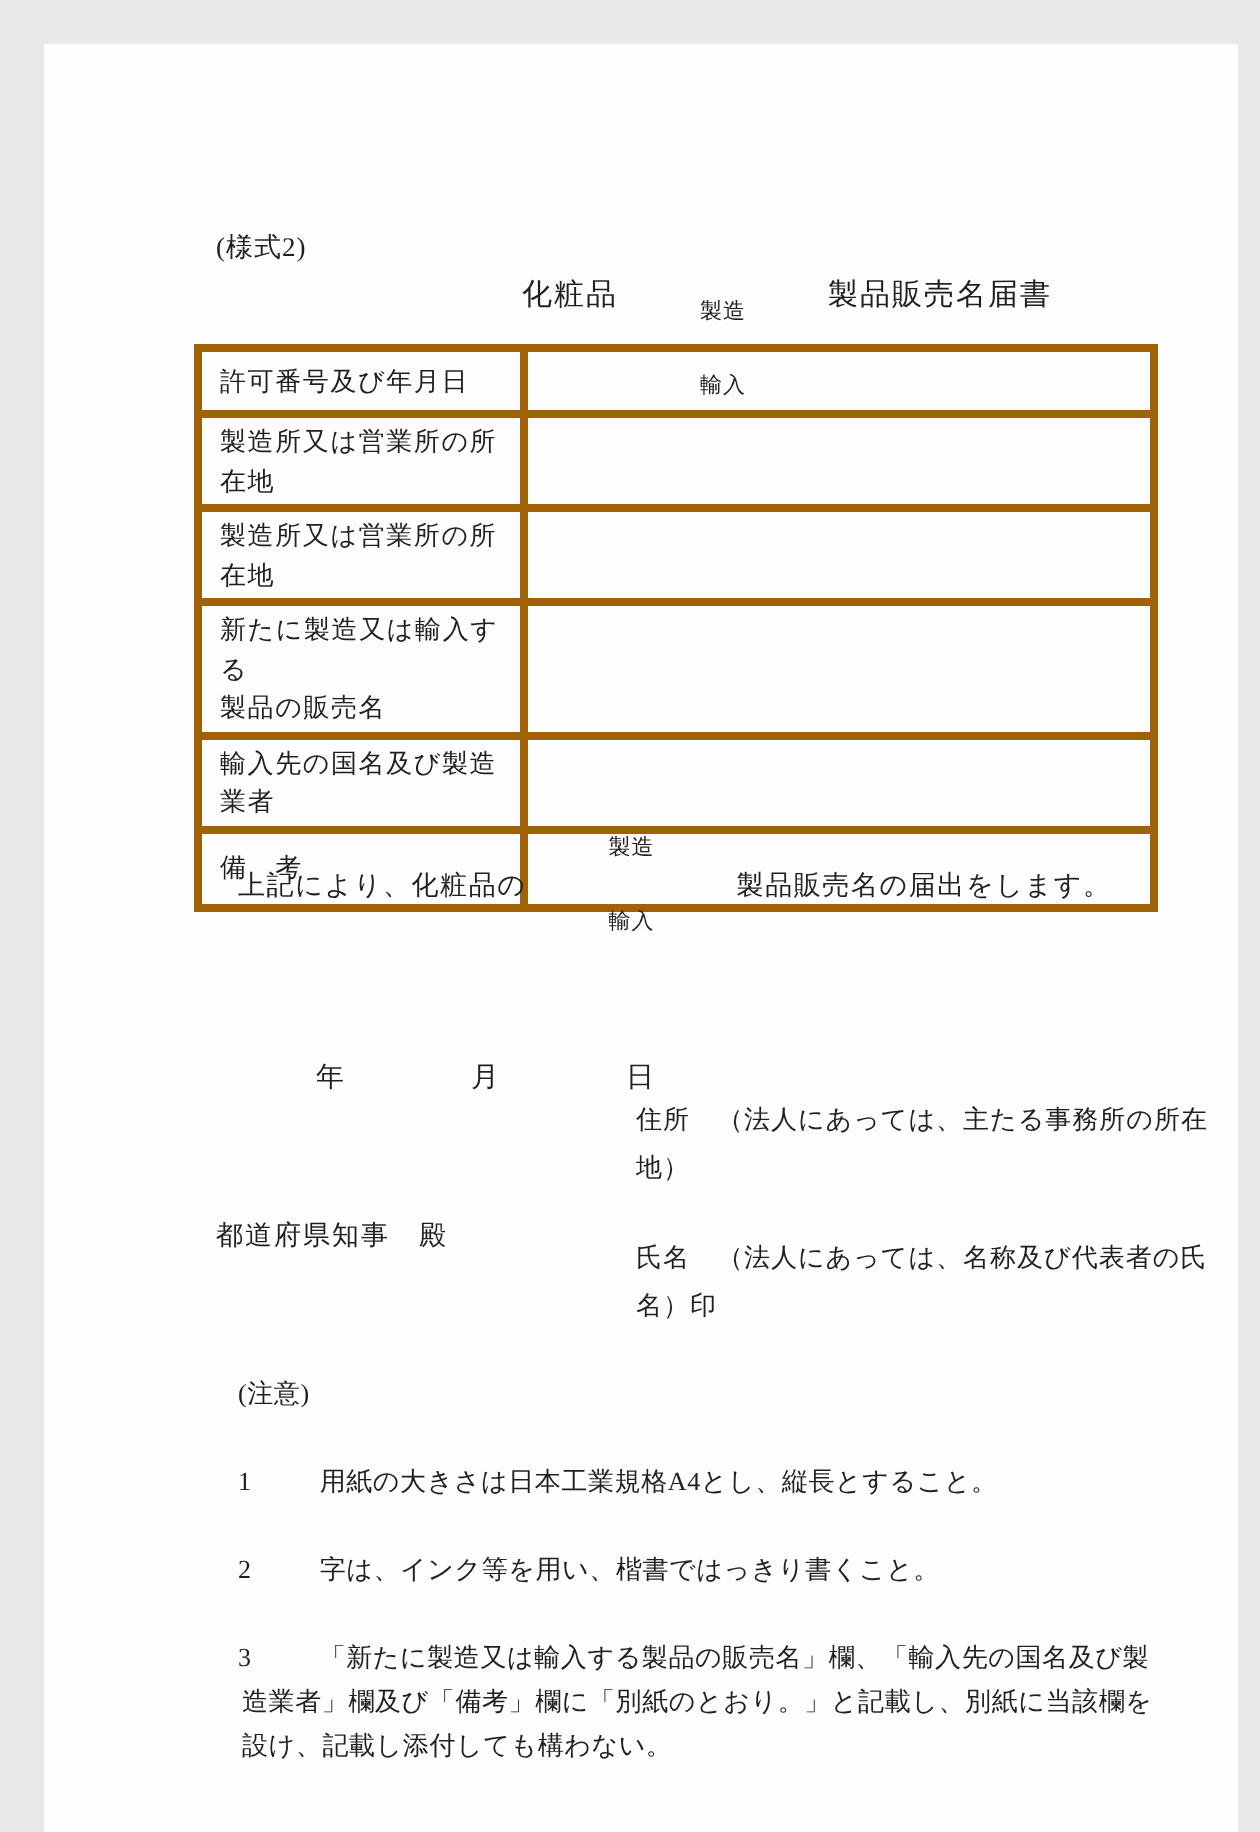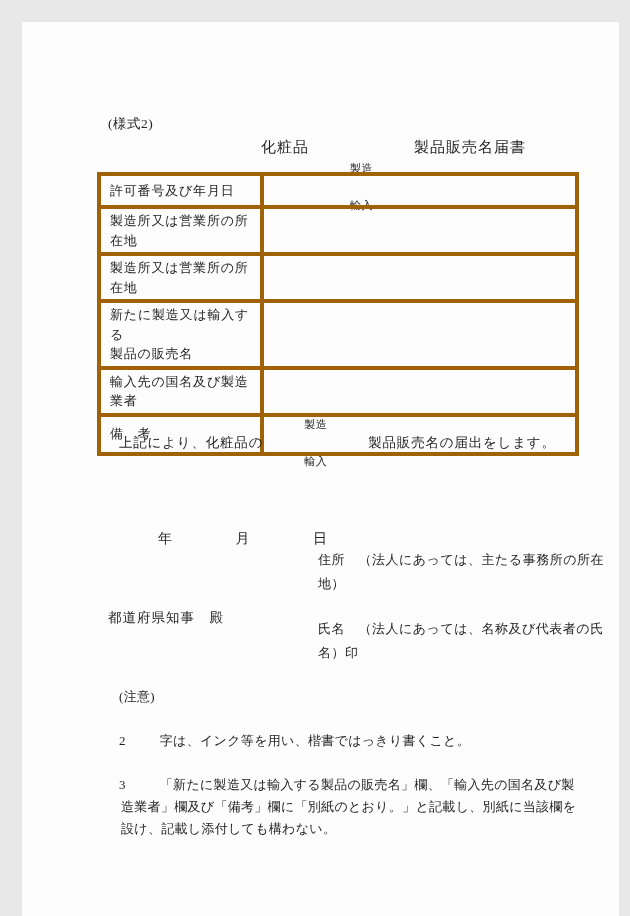--- a/index.html
+++ b/index.html
@@ -18,21 +18,21 @@
     font-size:13.5px; letter-spacing:0.5px;
   }
   .title-line {
     position:absolute; left:217px; top:94px; height:38px;
     display:flex; 
     font-size:15px; letter-spacing:1px;
   }
   .fraction {
     display:inline-flex; flex-direction:column; align-items:center;
     font-size:11px; line-height:1.35; letter-spacing:0.5px;
-    margin:12px 8px;
+    margin:0 8px;
   }
   table.form-table {
     position:absolute; left:75px; top:150px;
     width:478px; border-collapse:collapse;
     table-layout:fixed;
   }
   table.form-table td {
     border:4px solid #a16207;
     font-size:13px; letter-spacing:0.8px;
     vertical-align:middle;
@@ -135,20 +135,23 @@
   <div class="signer-block">
     <div>住所　（法人にあっては、主たる事務所の所在地）</div>
     <div>氏名　（法人にあっては、名称及び代表者の氏名）印</div>
   </div>
 
   <div class="addressee">都道府県知事　殿</div>
 
   <div class="notes">
     <div>(注意)</div>
     <div class="note-item">
+      <span class="note-num">1</span><span>用紙の大きさは日本工業規格A4とし、縦長とすること。</span>
+    </div>
+    <div class="note-item">
       <span class="note-num">2</span><span>字は、インク等を用い、楷書ではっきり書くこと。</span>
     </div>
     <div class="note-item">
       <span class="note-num">3</span><span>「新たに製造又は輸入する製品の販売名」欄、「輸入先の国名及び製造業者」欄及び「備考」欄に「別紙のとおり。」と記載し、別紙に当該欄を設け、記載し添付しても構わない。</span>
     </div>
   </div>
 
 </div>
 
 </body></html>

